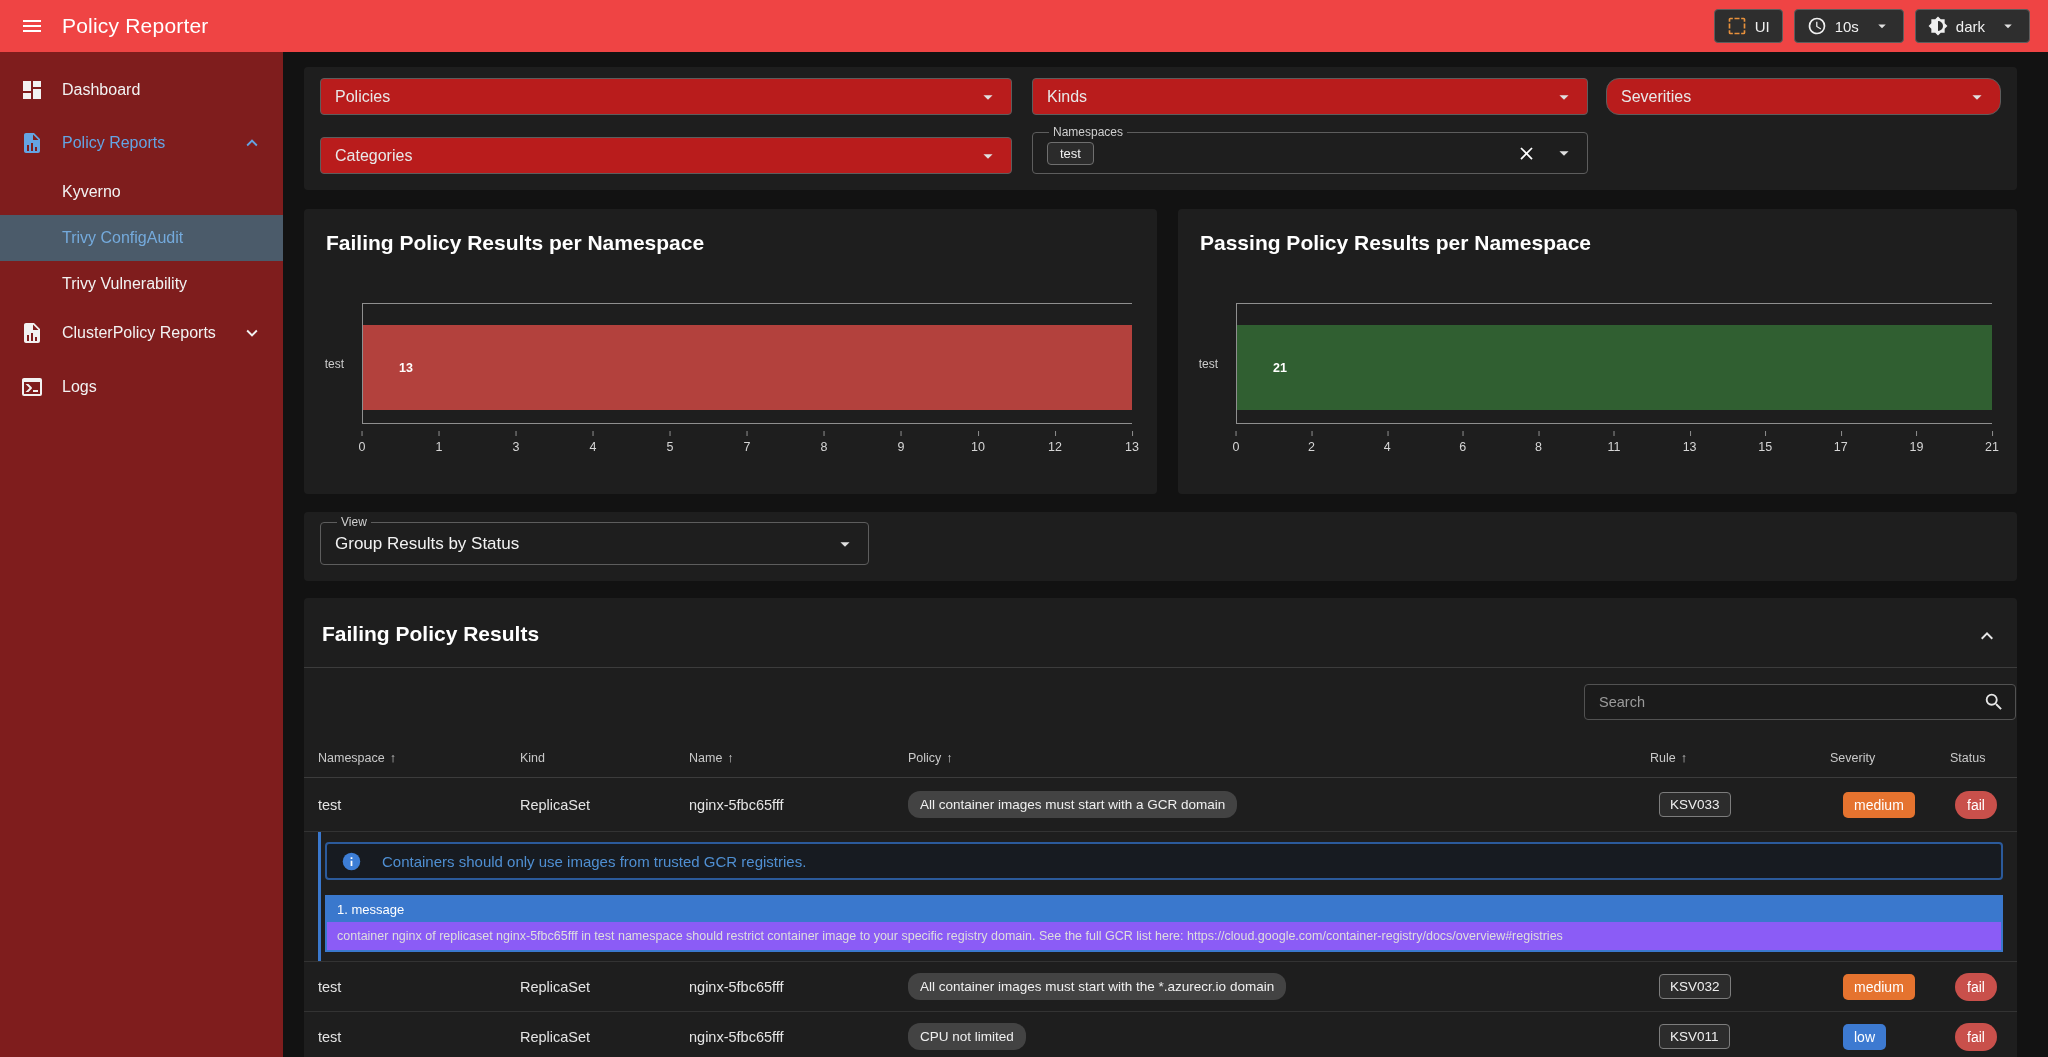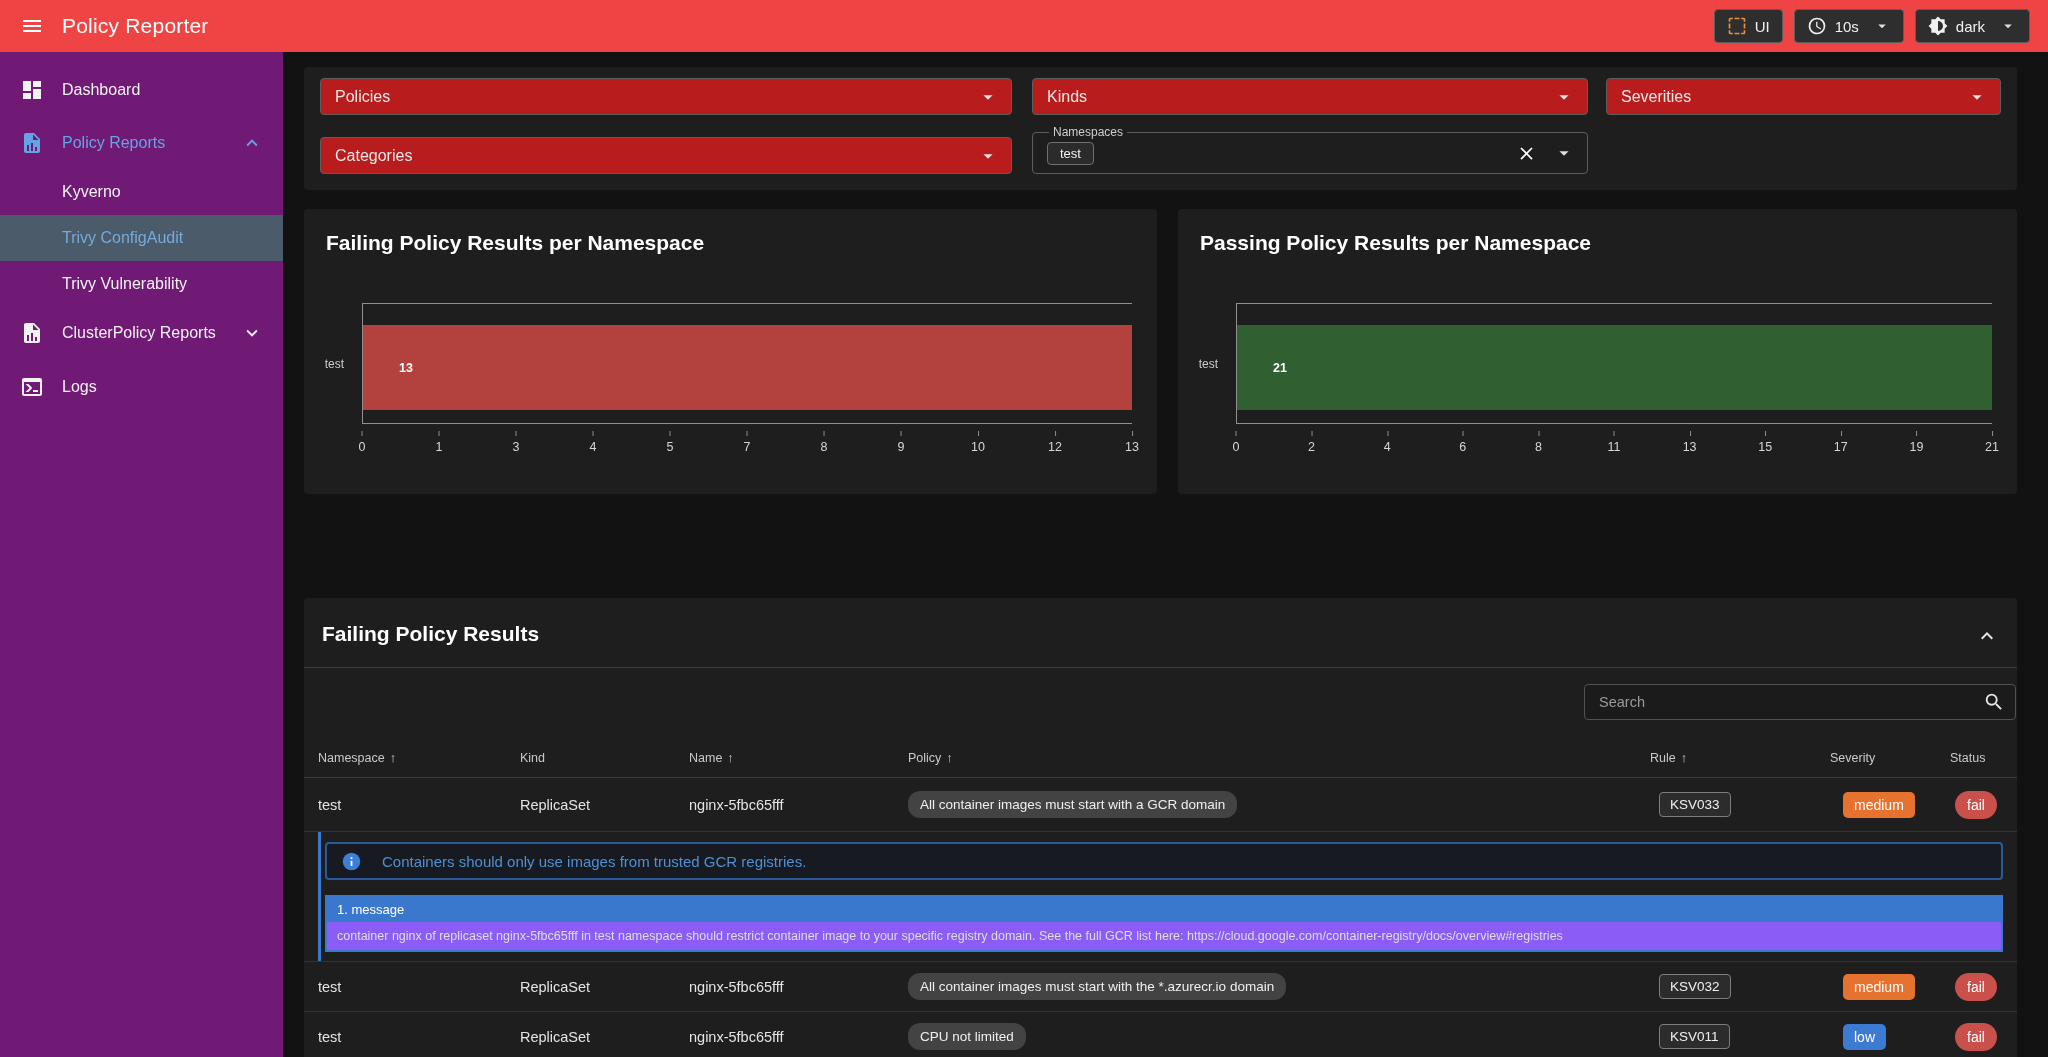--- a/index.html
+++ b/index.html
@@ -10,21 +10,21 @@
   .appbar { position:absolute; left:0; top:0; width:2048px; height:52px; background:#ef4444;
     display:flex; align-items:center; z-index:10; }
   .hamburger { margin-left:14px; width:36px; height:36px; display:flex; align-items:center;
     justify-content:center; cursor:pointer; }
   .app-title { margin-left:12px; font-size:21px; font-weight:400; color:#ffffff; letter-spacing:.2px; }
   .topbar-right { position:absolute; right:18px; top:9px; display:flex; gap:11px; }
   .top-btn { height:34px; border:1px solid #5d5d5d; border-radius:4px; background:#2e2e2e;
     display:flex; align-items:center; gap:8px; padding:0 12px; font-size:15px; color:#f0f0f0; cursor:pointer; }
 
   
-  .sidebar { position:absolute; left:0; top:52px; width:283px; height:1005px; background:#701a75; }
+  .sidebar { position:absolute; left:0; top:52px; width:283px; height:1005px; background:#7f1d1d; }
   .nav-item { position:absolute; left:0; width:283px; display:flex; align-items:center; cursor:pointer;
     font-size:16px; color:#f2f2f2; }
   .nav-item .nav-icon { position:absolute; left:20px; width:24px; height:24px; }
   .nav-item .nav-label { position:absolute; left:62px; }
   .nav-item .nav-chevron { position:absolute; right:20px; width:22px; height:22px; }
   .nav-blue { color:#64a4e3; }
   .nav-selected { background:#4b5b6a; color:#74aadc; }
 
   
   .content { position:absolute; left:283px; top:52px; width:1765px; height:1005px; background:#121212; }
@@ -209,21 +209,21 @@
     </div>
     <div class="select" style="left:728px;top:11px;width:556px;">
       <span>Kinds</span>
       <span class="grow"></span>
       <span>
           <svg width="22" height="22" viewBox="0 0 24 24">
             <path fill="#e0e0e0" d="M7,10L12,15L17,10H7Z"></path>
           </svg>
         </span>
     </div>
-    <div class="select" style="left:1302px;top:11px;width:395px;">
+    <div class="select" style="left:1302px;top:11px;width:395px;border-radius:13px;">
       <span>Severities</span>
       <span class="grow"></span>
       <span>
           <svg width="22" height="22" viewBox="0 0 24 24">
             <path fill="#e0e0e0" d="M7,10L12,15L17,10H7Z"></path>
           </svg>
         </span>
     </div>
     <div class="select" style="left:16px;top:70px;width:692px;">
       <span>Categories</span>
@@ -292,20 +292,34 @@
       <span class="xtick" style="left:40%">8</span>
       <span class="xtick" style="left:50%">11</span>
       <span class="xtick" style="left:60%">13</span>
       <span class="xtick" style="left:70%">15</span>
       <span class="xtick" style="left:80%">17</span>
       <span class="xtick" style="left:90%">19</span>
       <span class="xtick" style="left:100%">21</span>
     </div>
   </div>
 
+  <div class="card" style="left:21px;top:460px;width:1713px;height:69px;">
+    <fieldset class="fieldset-select" style="left:16px;top:3px;width:549px;height:50px;">
+      <legend><span>View</span></legend>
+      <div class="fieldset-inner">
+        <span class="view-value">Group Results by Status</span>
+        <span style="flex:1"></span>
+        <span>
+          <svg width="22" height="22" viewBox="0 0 24 24">
+              <path fill="#e0e0e0" d="M7,10L12,15L17,10H7Z"></path>
+            </svg>
+        </span>
+      </div>
+    </fieldset>
+  </div>
 
   <div class="card" style="left:21px;top:546px;width:1713px;height:459px;border-radius:4px 4px 0 0;overflow:hidden;">
     <div class="panel-title">Failing Policy Results</div>
     <div class="panel-chevron">
       <svg width="24" height="24" viewBox="0 0 24 24">
           <path fill="#e6e6e6" d="M7.41,15.41L12,10.83L16.59,15.41L18,14L12,8L6,14L7.41,15.41Z"></path>
         </svg>
     </div>
     <div class="panel-divider"></div>
 

